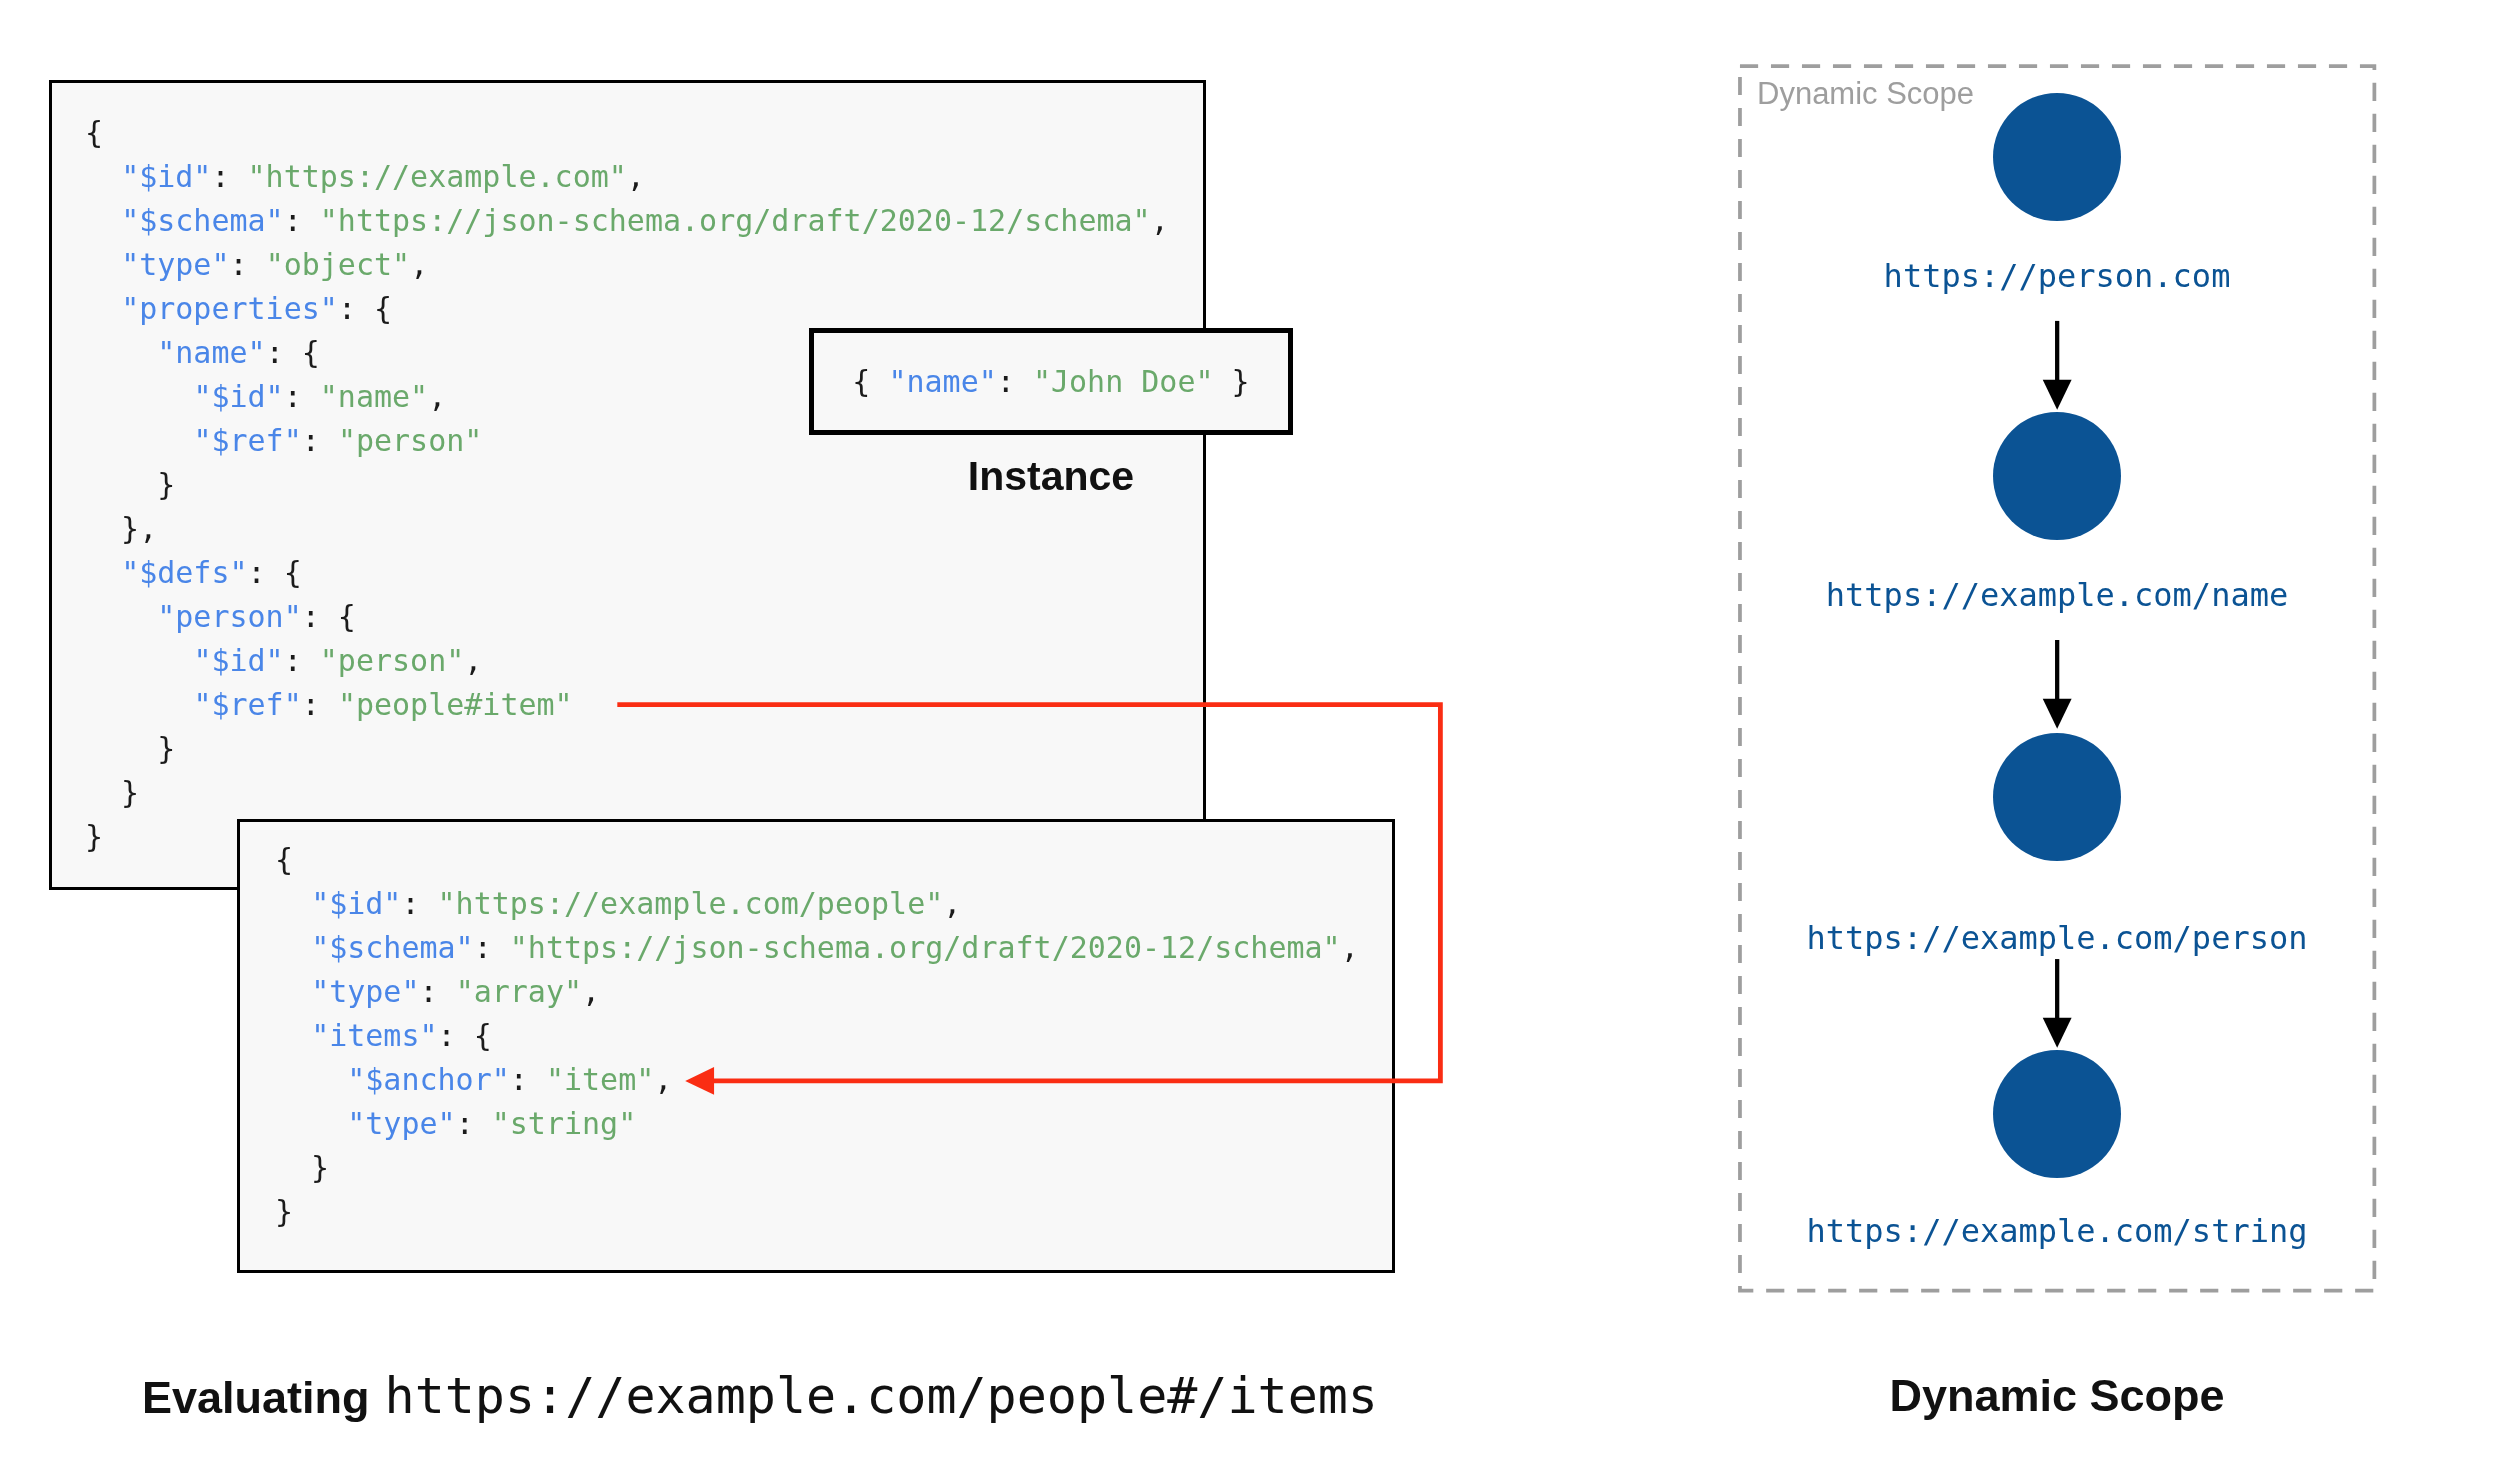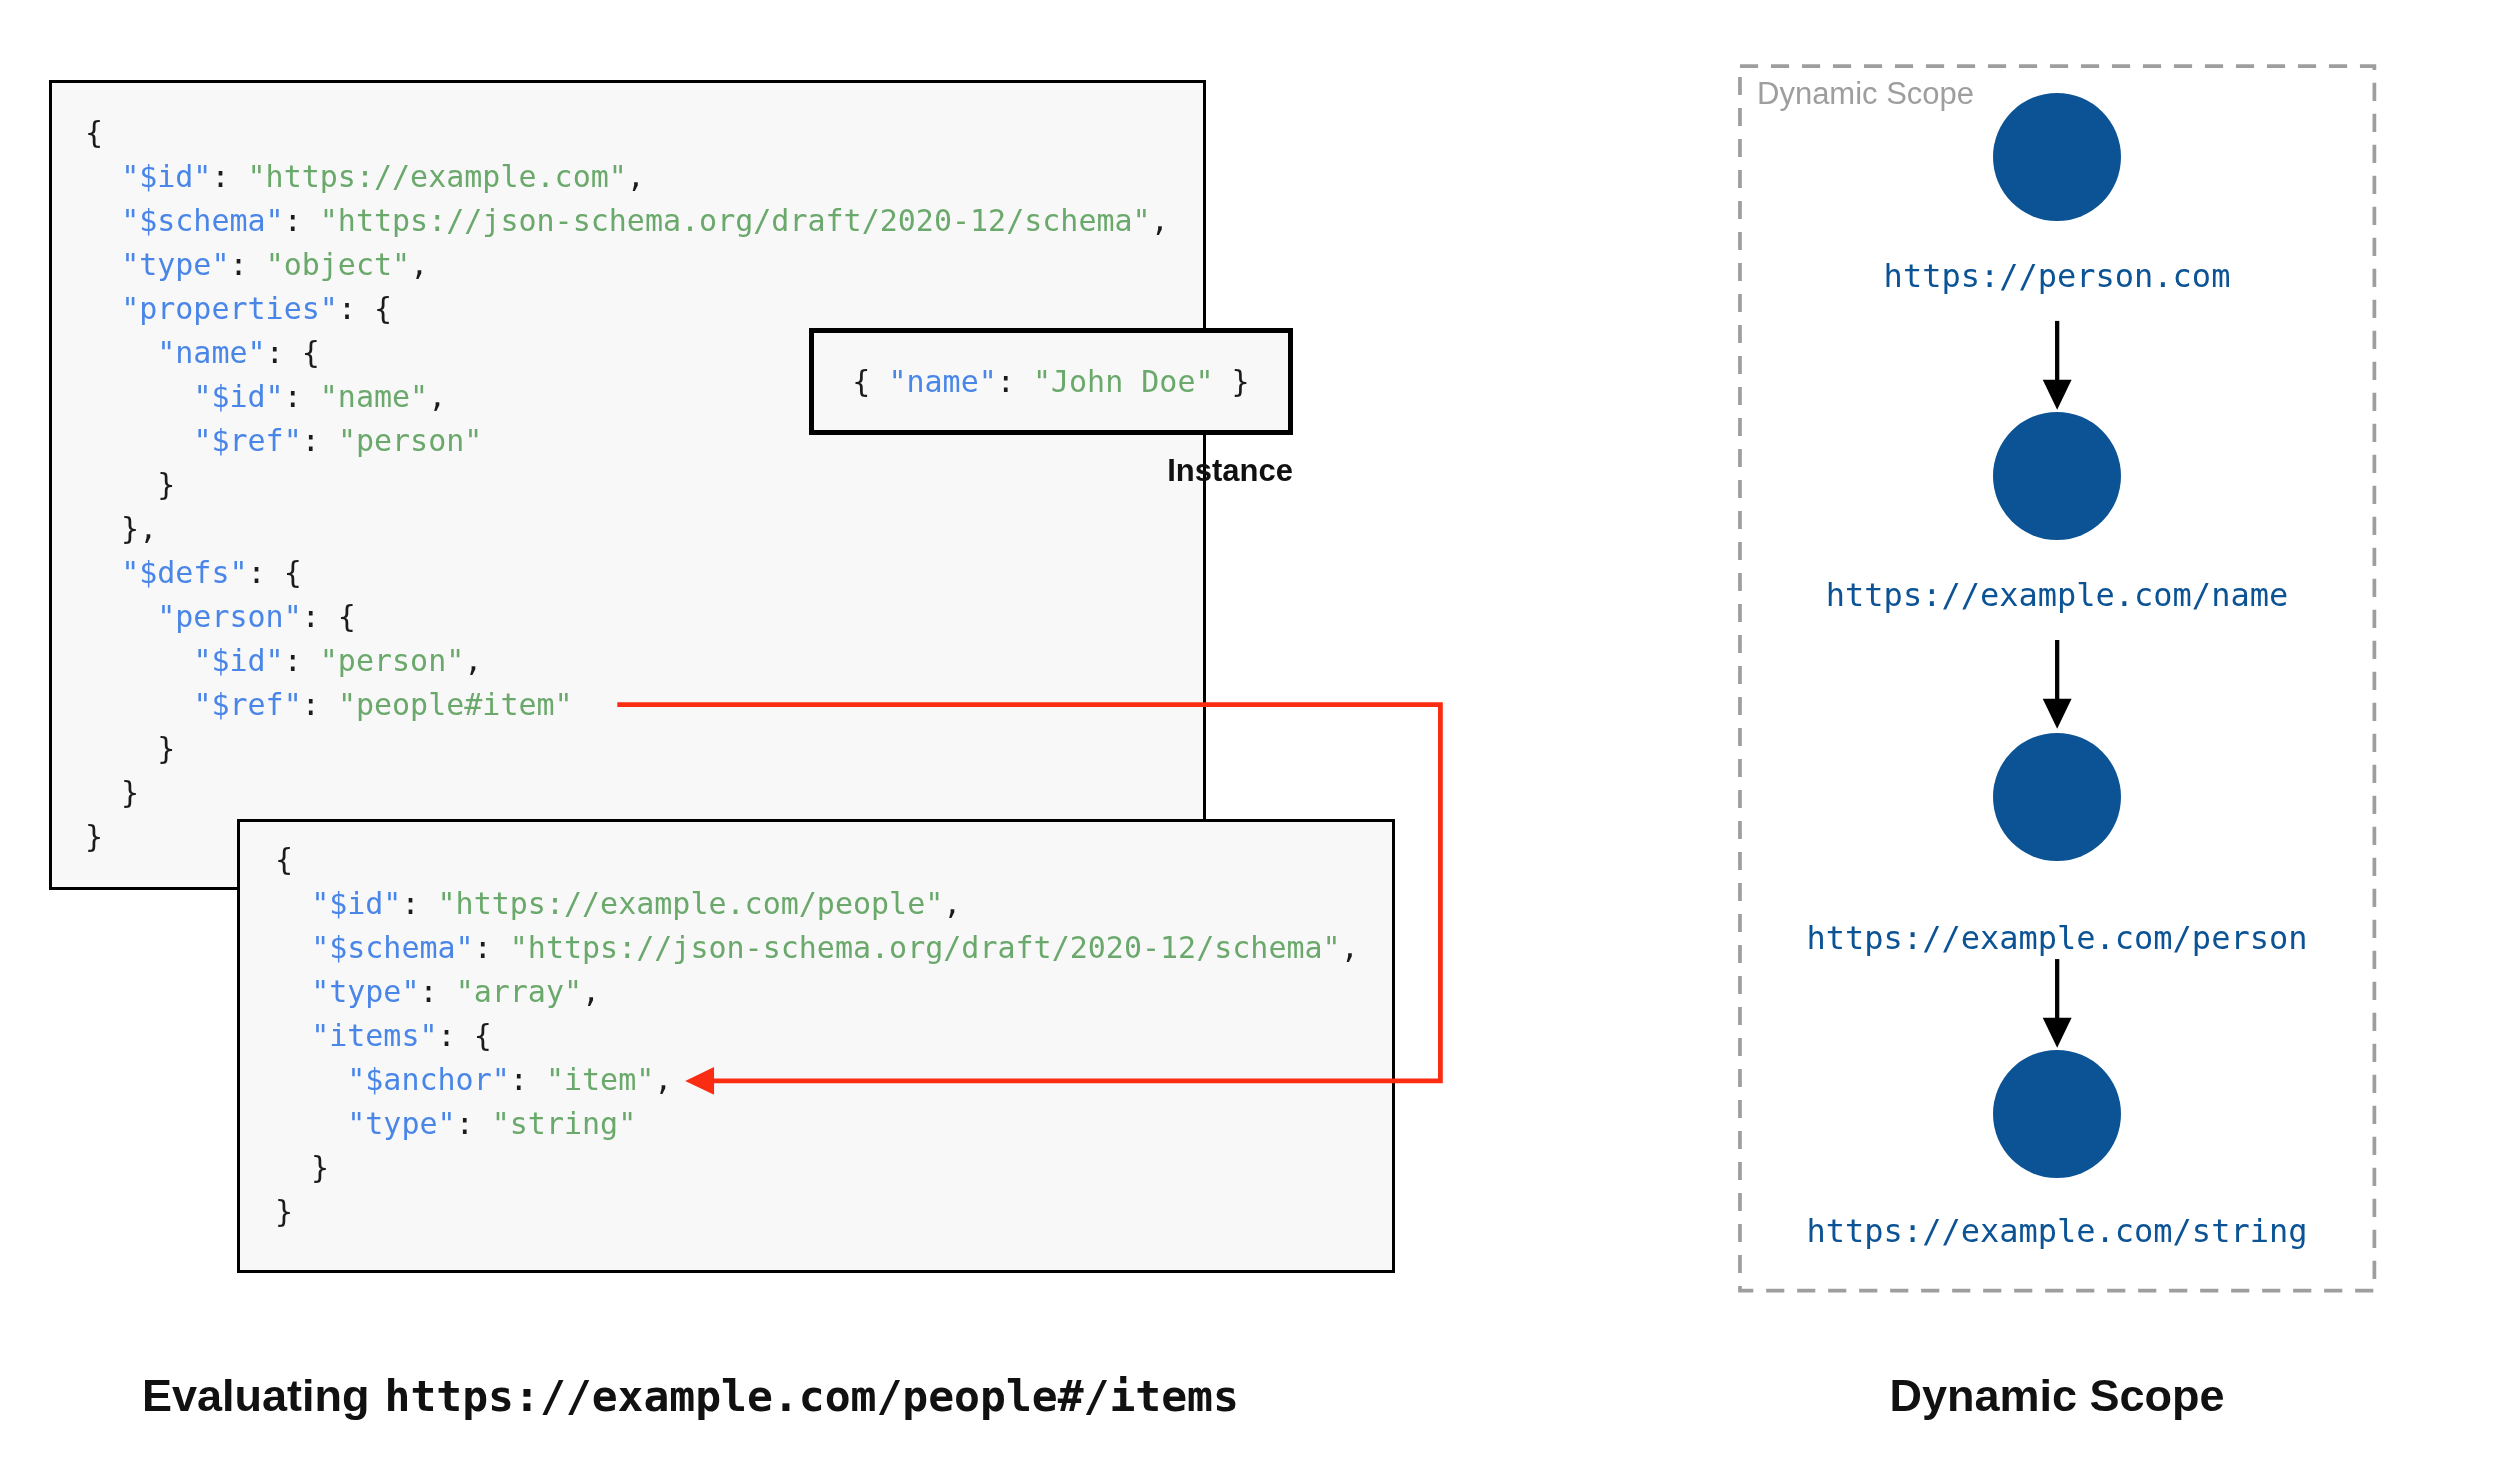--- a/index.html
+++ b/index.html
@@ -12,22 +12,22 @@
            font-size:30px;line-height:44px;color:var(--code_black);}
   .code-line{white-space:pre;height:44px;}
   .tok-k{color:var(--key_blue);}
   .tok-s{color:var(--string_green);}
 
   #schema-box{left:49px;top:80px;width:1157px;height:810px;padding:28px 0 0 33px;z-index:1;}
   #people-box{left:237px;top:819px;width:1158px;height:454px;padding:16px 0 0 35px;z-index:2;}
 
   #instance-box{left:809px;top:328px;width:484px;height:107px;border-width:5.3px;z-index:3;
                 display:flex;align-items:center;justify-content:center;padding:0;}
-  #instance-label{position:absolute;left:809px;top:453px;width:484px;text-align:right;
-                  font-weight:bold;font-size:31px;color:#111;z-index:3;}
+  #instance-label{position:absolute;left:809px;top:453px;width:484px;text-align:center;
+                  font-weight:bold;font-size:41px;color:#111;z-index:3;}
 
   
   #scope-box{position:absolute;left:1738px;top:64px;width:638px;height:1228px;z-index:1;}
   #scope-box-label{position:absolute;left:19px;top:11.8px;font-size:31px;color:var(--muted_gray);}
   .scope-node-circle{position:absolute;left:255px;width:128px;height:128px;border-radius:50%;
                      background:var(--node_blue);}
   .scope-node-url{position:absolute;left:0;width:100%;text-align:center;height:44px;line-height:44px;
                   font-family:"DejaVu Sans Mono",monospace;font-size:32px;color:var(--url_blue);}
   .n1 .scope-node-circle{top:29px;}   .n1 .scope-node-url{top:190px;}
   .n2 .scope-node-circle{top:348px;}  .n2 .scope-node-url{top:509px;}
@@ -39,21 +39,21 @@
   .scope-border{fill:none;stroke:var(--muted_gray);stroke-width:7;stroke-dasharray:34 24;}
   .red-line{fill:none;stroke:var(--arrow_red);stroke-width:9;}
   .red-head{fill:var(--arrow_red);}
   .black-arrow{stroke:#000;stroke-width:8;}
   .black-head{fill:#000;}
 
   
   #eval-caption{position:absolute;left:114px;top:1366px;height:60px;line-height:60px;
                 color:#111;white-space:nowrap;}
   .cap-bold{font-family:"Liberation Sans",sans-serif;font-weight:bold;font-size:45px;margin-left:28px;}
-  .cap-mono{font-family:"DejaVu Sans Mono",monospace;font-size:43px;margin-left:15px;font-weight:bold;}
+  .cap-mono{font-family:"DejaVu Sans Mono",monospace;font-size:50px;margin-left:15px;}
   #scope-caption{position:absolute;left:1738px;top:1366px;width:638px;height:60px;line-height:60px;
                  text-align:center;font-weight:bold;font-size:45px;color:#111;}
 </style>
 </head>
 <body>
 
 <div id="canvas">
 
   <div id="schema-box" class="codebox">
       <div class="code-line"><span>{</span></div>

